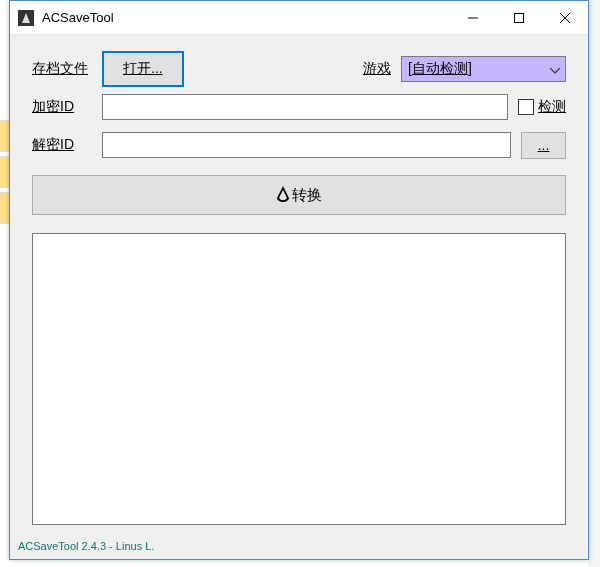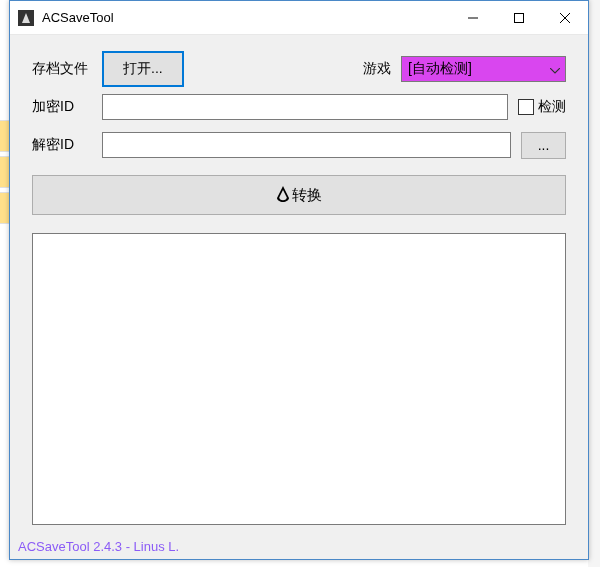--- a/index.html
+++ b/index.html
@@ -80,20 +80,21 @@
     display: flex;
     flex-direction: column;
     gap: 10px;
   }
 
   .row {
     display: flex;
     align-items: center;
     gap: 10px;
     height: 28px;
+    text-decoration: underline;
   }
   .row .label {
     width: 60px;
     text-align: left;
     font-size: 14px;
   }
 
   .btn {
     height: 27px;
     padding: 0 20px;
@@ -116,21 +117,21 @@
 
   .spacer { flex: 1; }
 
   .select-wrap {
     position: relative;
     width: 165px;
     height: 26px;
   }
   .select {
     width: 100%; height: 100%;
-    background: #d946ef;
+    background: #c4b5fd;
     border: 1px solid #7a7a7a;
     display: flex;
     align-items: center;
     padding: 0 24px 0 6px;
     font-size: 14px;
   }
   .select-arrow {
     position: absolute;
     right: 6px; top: 50%; transform: translateY(-50%);
     pointer-events: none;
@@ -177,22 +178,22 @@
     border: 1px solid #7a7a7a;
     padding: 4px;
     overflow: auto;
   }
 
   .status {
     height: 26px;
     display: flex;
     align-items: center;
     padding: 0 8px;
-    font-size: 13px;
-    color: #8b5cf6;
+    font-size: 11px;
+    color: #0f766e;
     background: #f0f0f0;
   }
 </style>
 </head>
 <body>
 
 <div class="bg">
   <div class="strip s1"></div>
   <div class="strip s2"></div>
   <div class="strip s3"></div>

